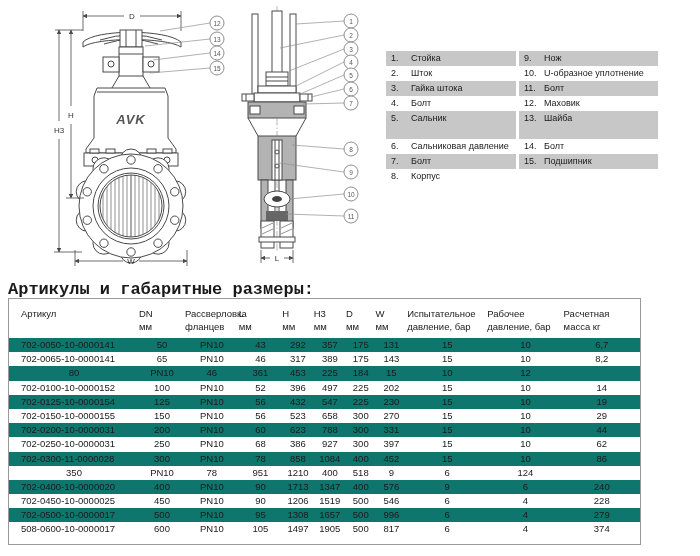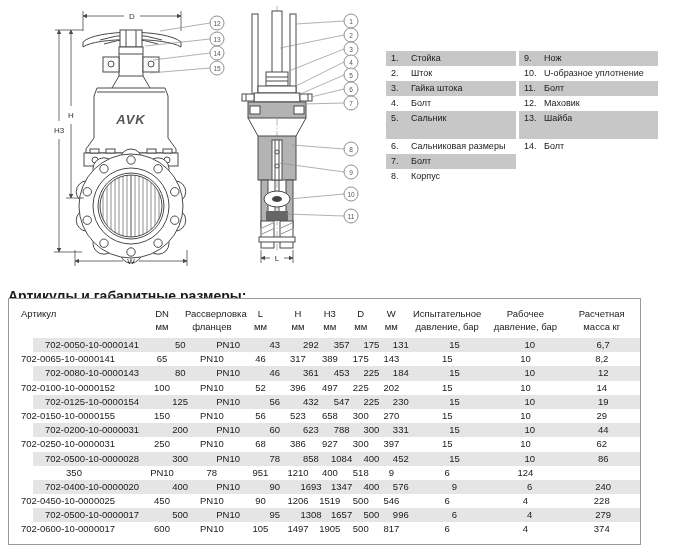--- a/index.html
+++ b/index.html
@@ -11,32 +11,32 @@
   .legend{position:absolute;left:386px;top:51px;width:272px;display:flex;gap:3px;}
   .lg-col{display:flex;flex-direction:column;}
   .lg-col.left{width:130px;}
   .lg-col.right{width:139px;}
   .lg-row{display:flex;align-items:center;height:15px;font-size:9px;line-height:11px;box-sizing:border-box;}
   .lg-row.gray{background:#c7c7c7;}
   .lg-row.tall{height:28px;align-items:flex-start;padding-top:2px;}
   .lg-num{width:20px;padding-left:5px;flex:none;}
   .lg-label{flex:1;white-space:nowrap;}
   
-  .heading{position:absolute;left:8px;top:288px;font-size:14px;font-weight:bold;}
+  .heading{position:absolute;left:8px;top:280px;font-size:17px;font-weight:bold;font-family:Liberation Mono, monospace;}
   
   .dtable{position:absolute;left:8px;top:298px;width:633px;border:1px solid #9a9a9a;
           background:#fff;box-sizing:border-box;padding-bottom:7px;}
   .t-head{padding-top:8px;padding-bottom:5px;}
   .t-row,.t-hrow{display:grid;
     grid-template-columns:20.6% 7.3% 8.5% 6.9% 5% 5.1% 4.7% 5% 12.7% 12.1% 12.1%;}
-  .th{font-size:9.5px;text-align:center;line-height:13px;}
+  .th{font-size:9.5px;text-align:left;line-height:13px;}
   .th.left{text-align:left;padding-left:12px;}
   .td{font-size:9.5px;text-align:center;line-height:14.2px;height:14.2px;white-space:nowrap;overflow:hidden;}
   .td.left{text-align:left;padding-left:12px;}
-  .t-row.gray{background:#e5e5e5;margin-left:24px;}
+  .t-row.gray{background:#0f766e;}
 </style>
 </head>
 <body>
 
 <div class="page">
 
   <svg class="diagram" width="390" height="282" viewBox="0 0 390 282">
     <defs>
       <marker id="arr" viewBox="0 0 10 10" refX="9" refY="5" markerWidth="6" markerHeight="6" orient="auto-start-reverse">
           <path d="M0,0L10,5L0,10z" fill="#4a4a4a"></path>
@@ -293,21 +293,21 @@
         <div class="lg-row">
           <span class="lg-num">4.</span>
           <span class="lg-label">Болт</span>
         </div>
         <div class="lg-row gray tall">
           <span class="lg-num">5.</span>
           <span class="lg-label">Сальник</span>
         </div>
         <div class="lg-row">
           <span class="lg-num">6.</span>
-          <span class="lg-label">Сальниковая размеры</span>
+          <span class="lg-label">Сальниковая давление</span>
         </div>
         <div class="lg-row gray">
           <span class="lg-num">7.</span>
           <span class="lg-label">Болт</span>
         </div>
         <div class="lg-row">
           <span class="lg-num">8.</span>
           <span class="lg-label">Корпус</span>
         </div>
       </div>
@@ -328,20 +328,24 @@
           <span class="lg-num">12.</span>
           <span class="lg-label">Маховик</span>
         </div>
         <div class="lg-row gray tall">
           <span class="lg-num">13.</span>
           <span class="lg-label">Шайба</span>
         </div>
         <div class="lg-row">
           <span class="lg-num">14.</span>
           <span class="lg-label">Болт</span>
+        </div>
+        <div class="lg-row gray">
+          <span class="lg-num">15.</span>
+          <span class="lg-label">Подшипник</span>
         </div>
       </div>
   </div>
 
   <div class="heading">Артикулы и габаритные размеры:</div>
 
   <div class="dtable">
     <div class="t-head">
       <div class="t-hrow" id="table-header-row">
           <div class="th left">
@@ -411,21 +415,20 @@
           <div class="td">46</div>
           <div class="td">317</div>
           <div class="td">389</div>
           <div class="td">175</div>
           <div class="td">143</div>
           <div class="td">15</div>
           <div class="td">10</div>
           <div class="td">8,2</div>
         </div>
         <div class="t-row gray">
-          <div class="td left">702-0080-10-0000143</div>
           <div class="td">80</div>
           <div class="td">PN10</div>
           <div class="td">46</div>
           <div class="td">361</div>
           <div class="td">453</div>
           <div class="td">225</div>
           <div class="td">184</div>
           <div class="td">15</div>
           <div class="td">10</div>
           <div class="td">12</div>
@@ -489,21 +492,21 @@
           <div class="td">68</div>
           <div class="td">386</div>
           <div class="td">927</div>
           <div class="td">300</div>
           <div class="td">397</div>
           <div class="td">15</div>
           <div class="td">10</div>
           <div class="td">62</div>
         </div>
         <div class="t-row gray">
-          <div class="td left">702-0500-10-0000028</div>
+          <div class="td left">702-0300-11-0000028</div>
           <div class="td">300</div>
           <div class="td">PN10</div>
           <div class="td">78</div>
           <div class="td">858</div>
           <div class="td">1084</div>
           <div class="td">400</div>
           <div class="td">452</div>
           <div class="td">15</div>
           <div class="td">10</div>
           <div class="td">86</div>
@@ -518,21 +521,21 @@
           <div class="td">518</div>
           <div class="td">9</div>
           <div class="td">6</div>
           <div class="td">124</div>
         </div>
         <div class="t-row gray">
           <div class="td left">702-0400-10-0000020</div>
           <div class="td">400</div>
           <div class="td">PN10</div>
           <div class="td">90</div>
-          <div class="td">1693</div>
+          <div class="td">1713</div>
           <div class="td">1347</div>
           <div class="td">400</div>
           <div class="td">576</div>
           <div class="td">9</div>
           <div class="td">6</div>
           <div class="td">240</div>
         </div>
         <div class="t-row">
           <div class="td left">702-0450-10-0000025</div>
           <div class="td">450</div>
@@ -553,21 +556,21 @@
           <div class="td">95</div>
           <div class="td">1308</div>
           <div class="td">1657</div>
           <div class="td">500</div>
           <div class="td">996</div>
           <div class="td">6</div>
           <div class="td">4</div>
           <div class="td">279</div>
         </div>
         <div class="t-row">
-          <div class="td left">702-0600-10-0000017</div>
+          <div class="td left">508-0600-10-0000017</div>
           <div class="td">600</div>
           <div class="td">PN10</div>
           <div class="td">105</div>
           <div class="td">1497</div>
           <div class="td">1905</div>
           <div class="td">500</div>
           <div class="td">817</div>
           <div class="td">6</div>
           <div class="td">4</div>
           <div class="td">374</div>

